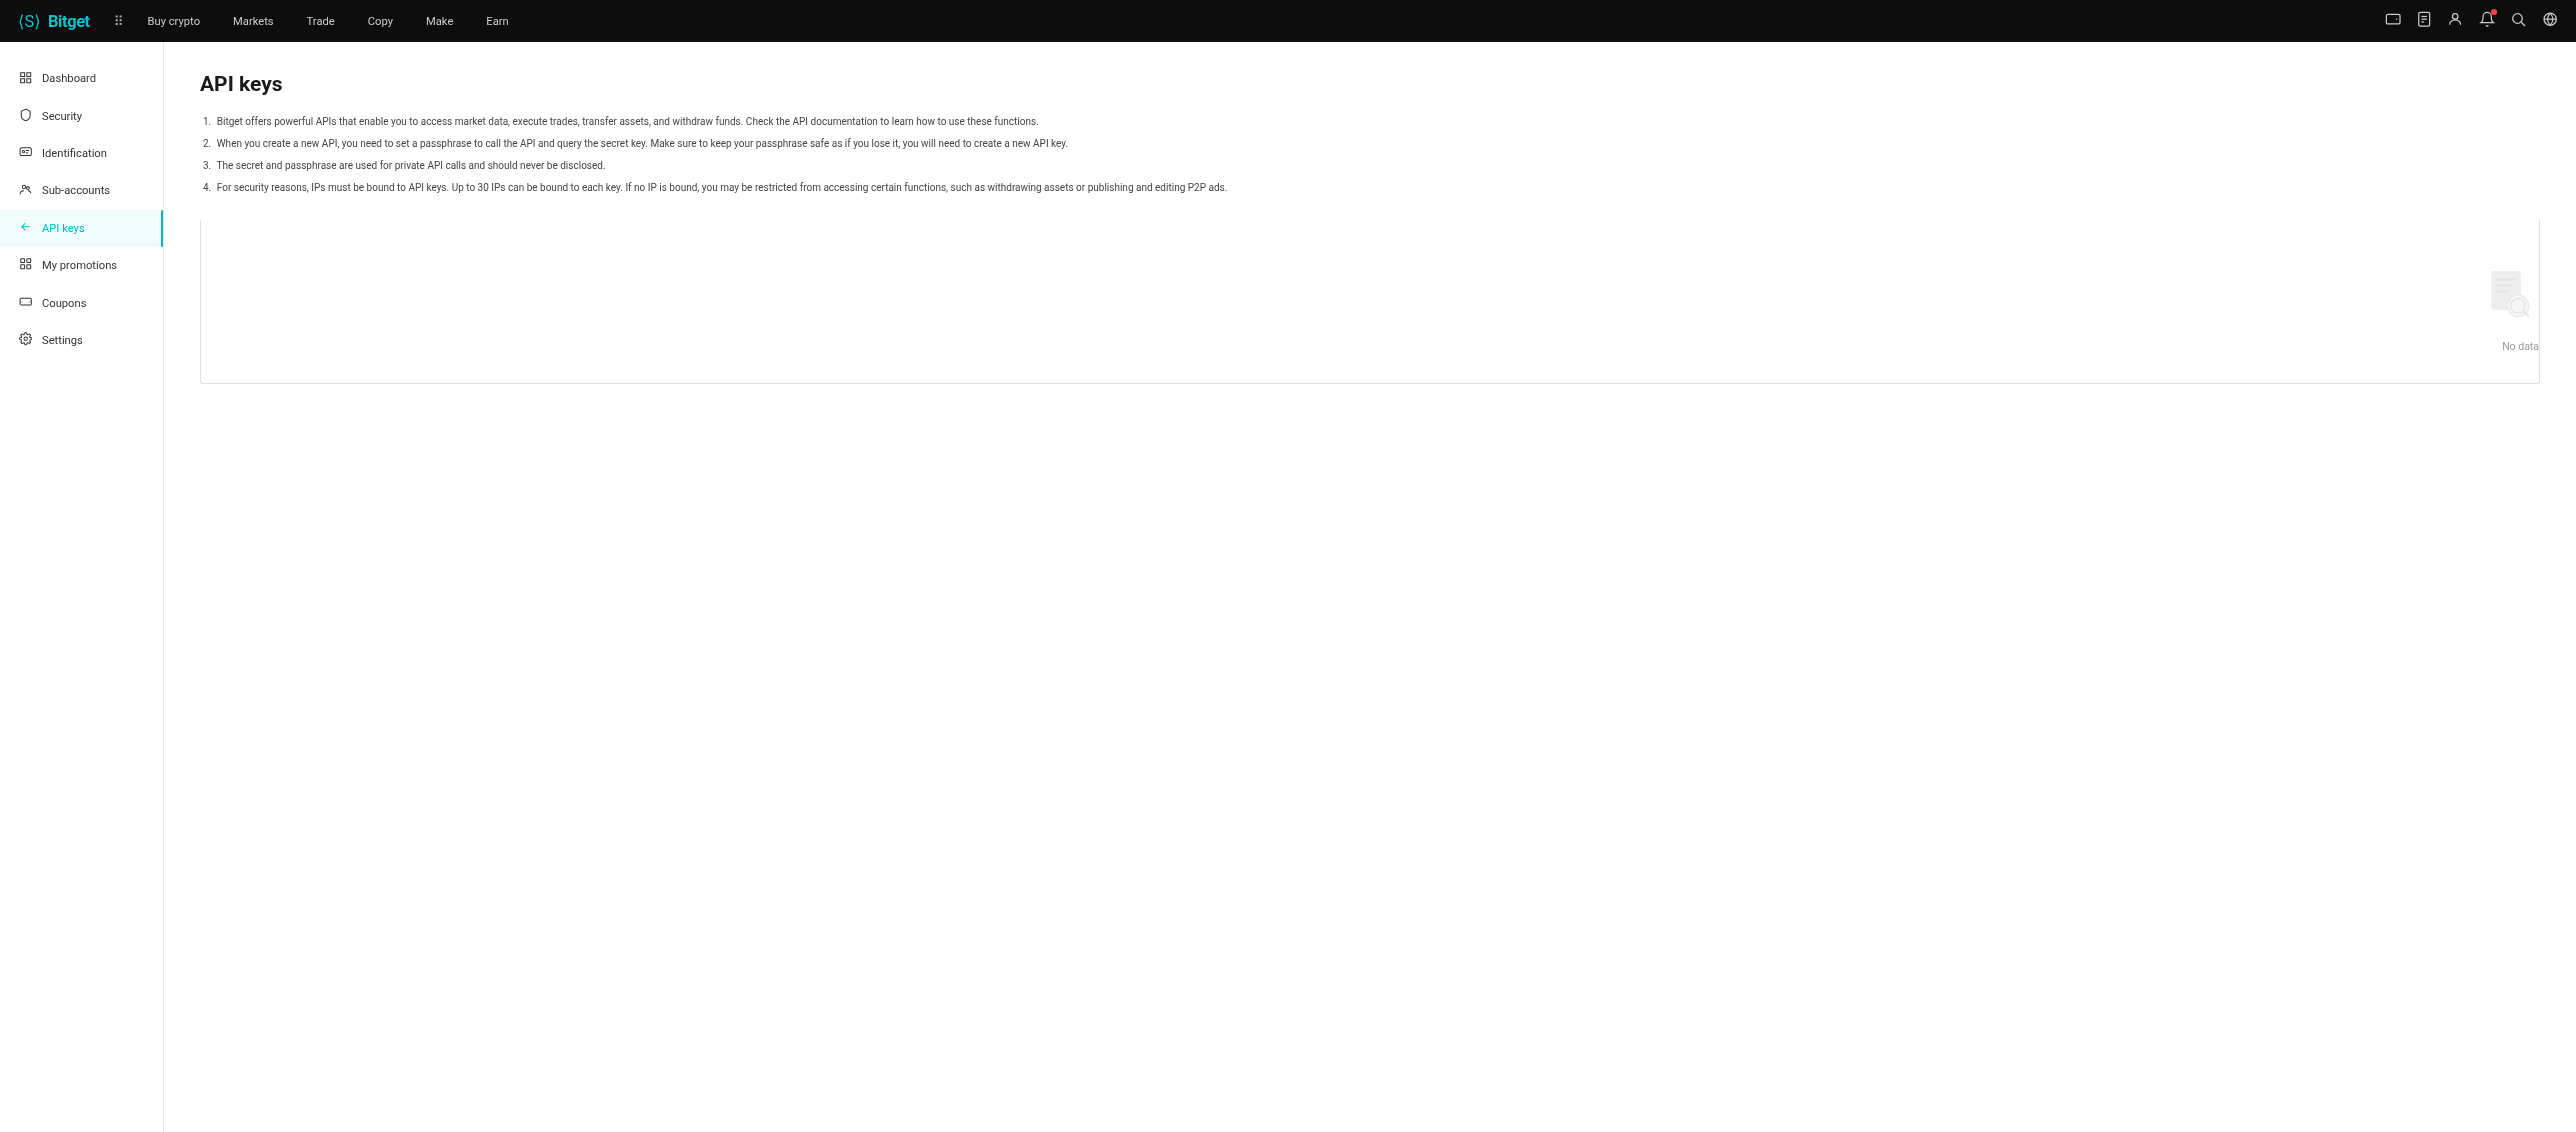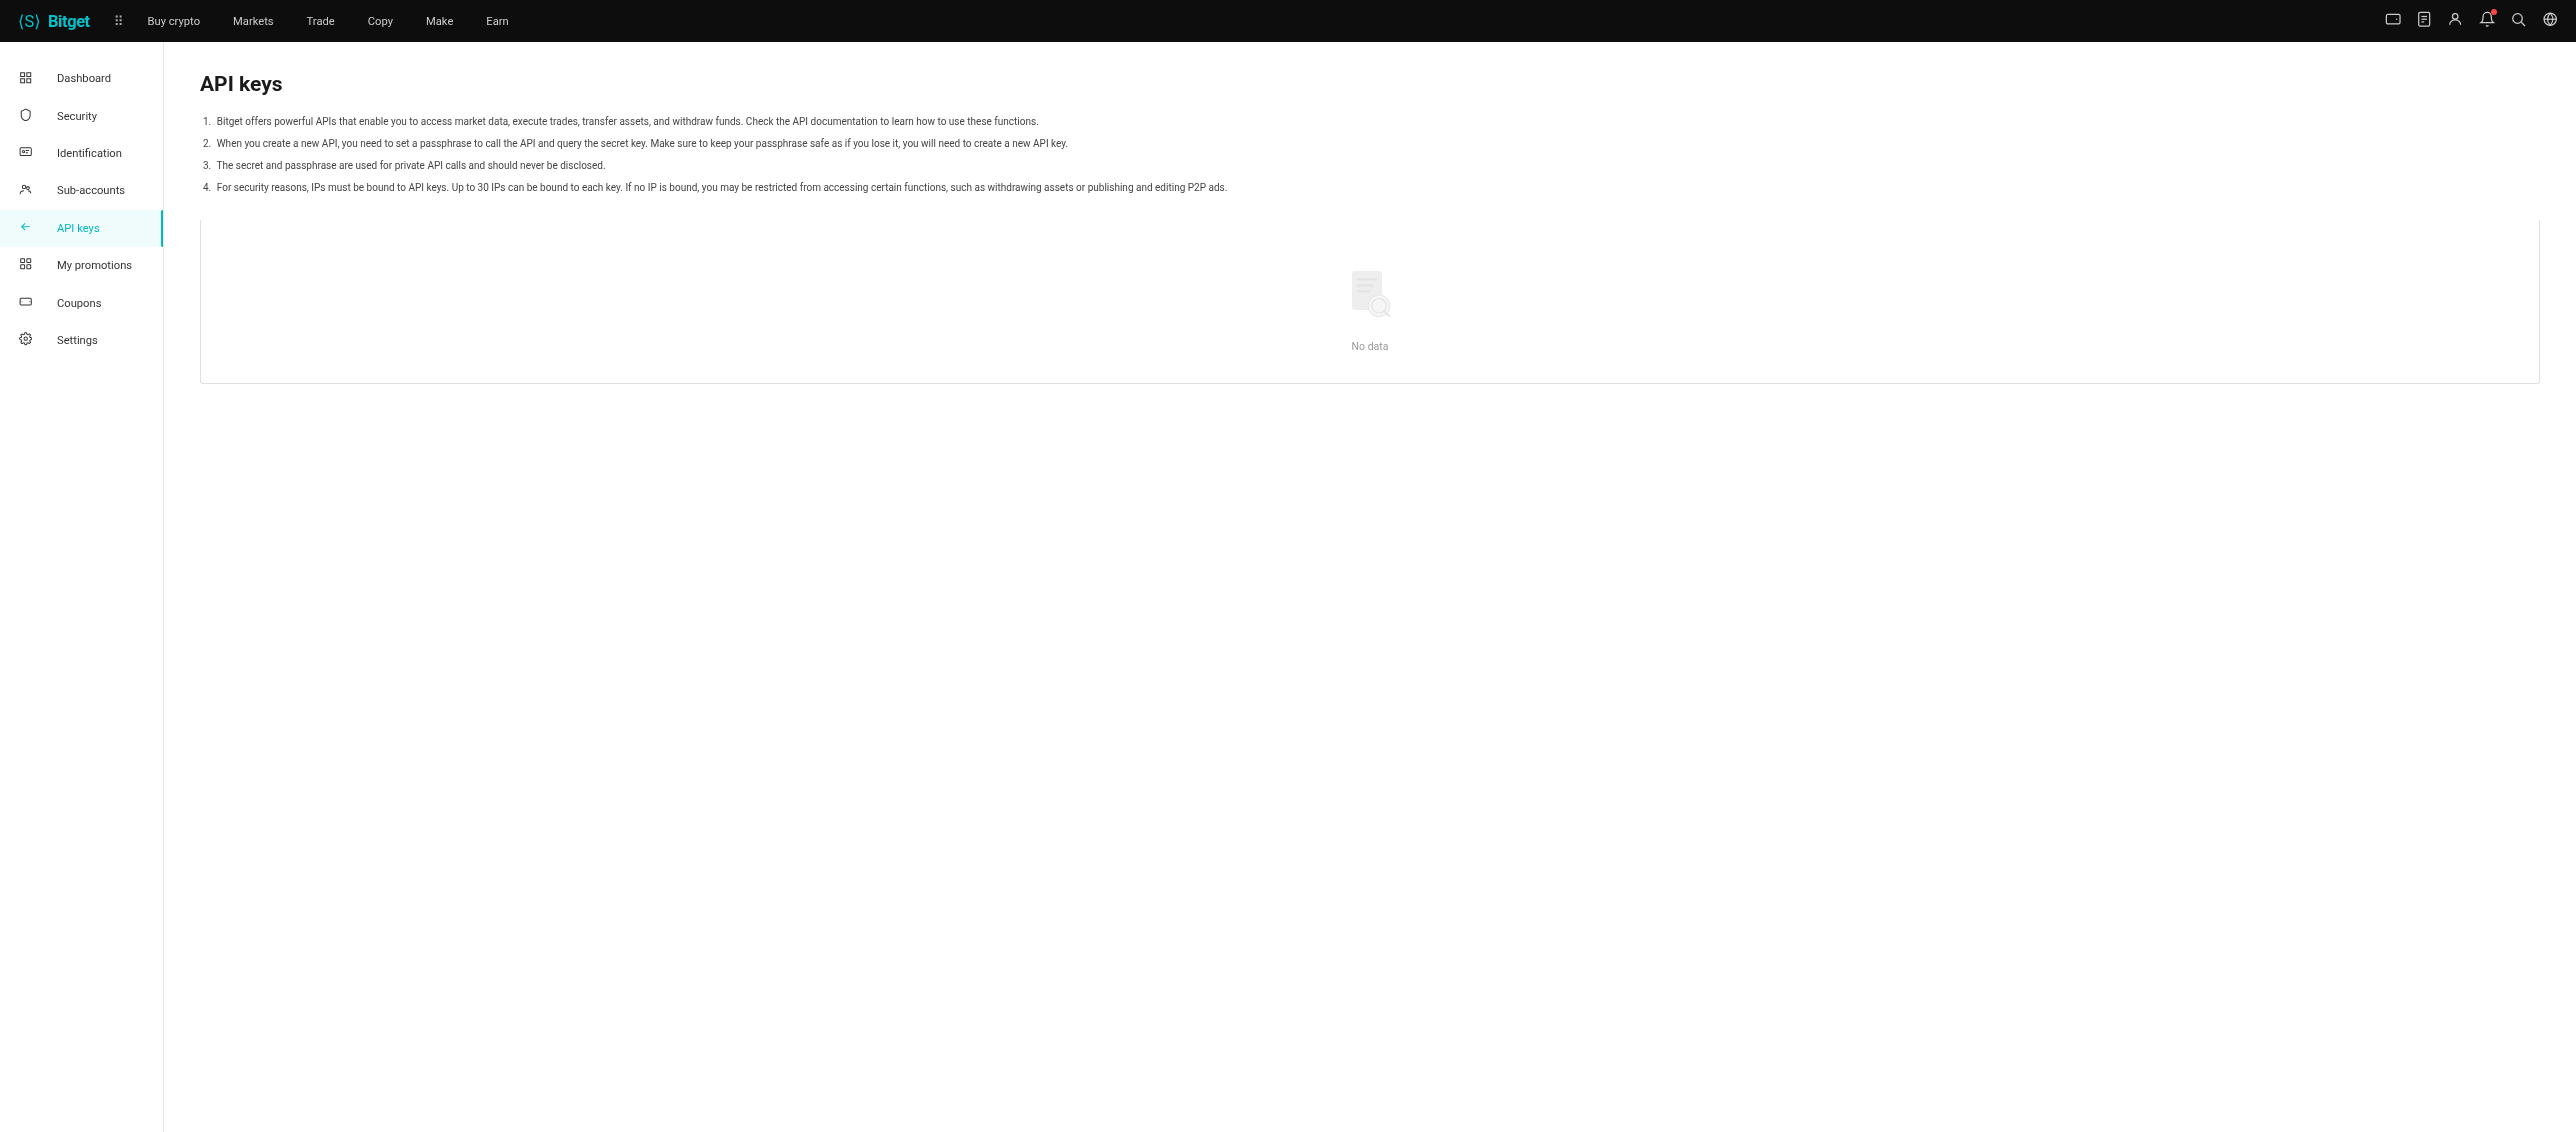--- a/index.html
+++ b/index.html
@@ -82,21 +82,21 @@
       width: 164px;
       background: #fff;
       border-right: 0.7px solid #e8e8e8;
       padding: 18px 0;
       flex-shrink: 0;
       min-height: calc(100vh - 42px);
     }
     .sidebar-item {
       display: flex;
       align-items: center;
-      gap: 24px;
+      gap: 9px;
       padding: 10.5px 18px;
       cursor: pointer;
       color: #333;
       font-size: 11.2px;
       position: relative;
     }
     .sidebar-item.active {
       color: #00b8c2;
       background: #f0fbfc;
     }
@@ -201,23 +201,23 @@
       font-size: 10.5px;
       font-weight: 500;
       cursor: pointer;
       border-radius: 3px;
     }
 
     
     .empty-state {
       display: flex;
       flex-direction: column;
-      align-items: center;
+      align-items: flex-end;
       justify-content: center;
-      padding: 45px 12px 30px;
+      padding: 45px 0 30px;
       border: 0.7px solid #e0e0e0;
       border-top: none;
       border-radius: 0 0 3px 3px;
     }
     .empty-icon {
       margin-bottom: 12px;
     }
     .empty-text {
       font-size: 10.5px;
       color: #999;

